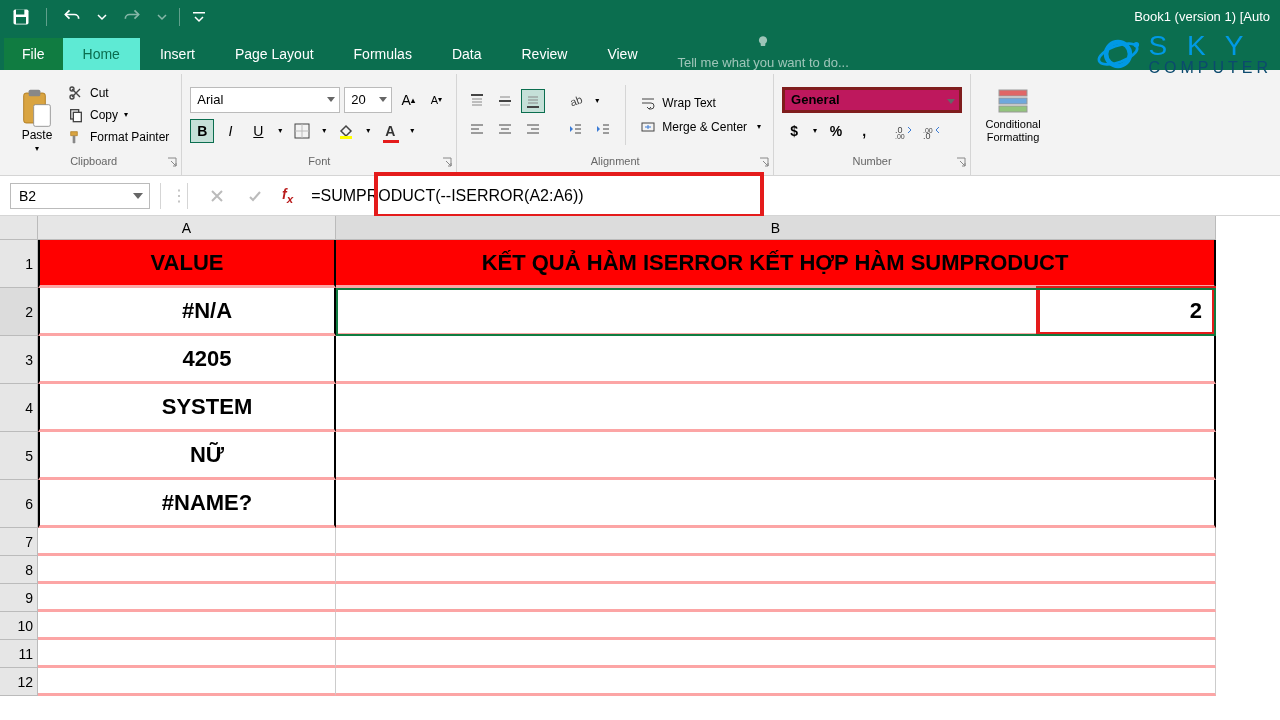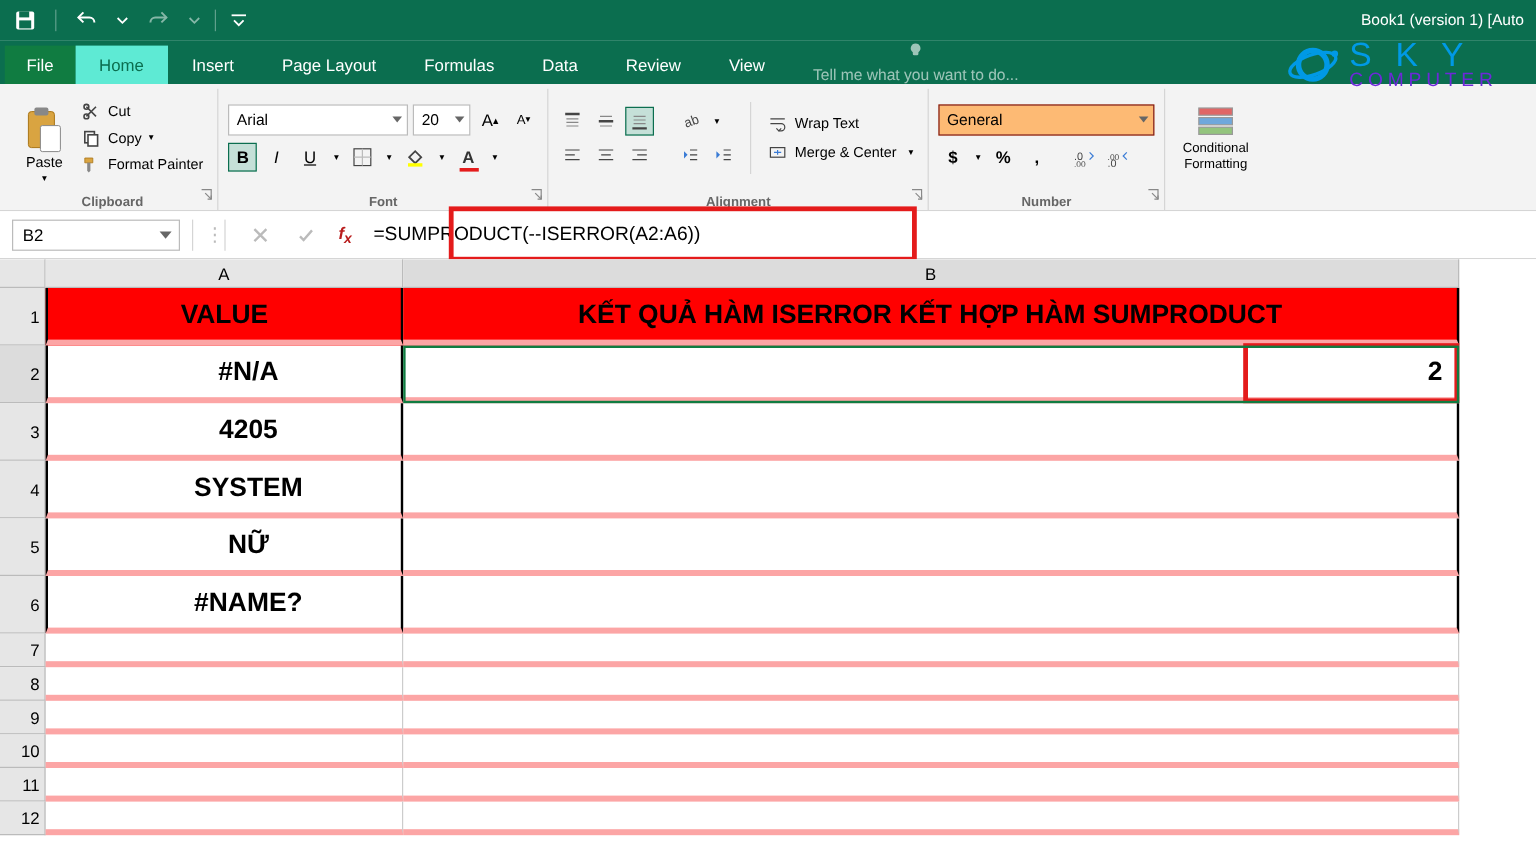--- a/index.html
+++ b/index.html
@@ -20,21 +20,21 @@
   .ribbon-tabs .tab.active { background: #5eead4; color: #0b6e4f; }
   .ribbon-tabs .tab.file { background: #107c41; color: #fff; padding: 8px 18px; }
   .ribbon-tabs .tell { margin-left: 20px; display: flex; align-items: center; color: rgba(255,255,255,0.6); font-size: 13px; gap: 6px; flex-direction: column; }
   .ribbon-tabs .tell svg { width: 14px; height: 14px; }
 
   
   .ribbon { height: 106px; background: #f3f3f3; border-bottom: 1px solid #d5d5d5; display: flex; padding: 4px 6px 0 6px; }
   .group { display: flex; flex-direction: column; height: 100%; border-right: 1px solid #d5d5d5; padding: 0 8px; }
   .group:last-child { border-right: none; }
   .group-body { flex: 1; display: flex; align-items: center; gap: 4px; }
-  .group-label { height: 20px; display: flex; align-items: flex-end; justify-content: center; font-size: 11px; color: #666; position: relative; font-weight: bold; }
+  .group-label { height: 20px; display: flex; align-items: flex-start; justify-content: center; font-size: 11px; color: #666; position: relative; }
   .group-label .launcher { position: absolute; right: -4px; top: 2px; }
 
   .paste-big { display: flex; flex-direction: column; align-items: center; width: 46px; height: 76px; justify-content: flex-end; cursor: pointer; }
   .paste-big svg { width: 34px; height: 40px; }
   .paste-big span { font-size: 12px; }
   .paste-big .arrow-down { font-size: 8px; margin-top: 2px; }
 
   .clip-list { display: flex; flex-direction: column; gap: 2px; }
   .clip-item { display: flex; align-items: center; gap: 6px; font-size: 12px; padding: 2px 4px; cursor: pointer; }
   .clip-item svg { width: 16px; height: 16px; }
@@ -46,21 +46,21 @@
   .size-combo .caret { position: absolute; right: 4px; top: 9px; border-top: 5px solid #666; border-left: 4px solid transparent; border-right: 4px solid transparent; }
   .ib { width: 24px; height: 24px; display: flex; align-items: center; justify-content: center; cursor: pointer; font-size: 14px; }
   .ib.active { background: #c5e0d8; border: 1px solid #0b6e4f; }
 
   .font-group-body { display: flex; flex-direction: column; gap: 6px; }
 
   .align-body { display: flex; flex-direction: column; gap: 4px; }
   .align-row { display: flex; gap: 4px; align-items: center; }
 
   .num-body { display: flex; flex-direction: column; gap: 6px; }
-  .num-combo { width: 180px; height: 26px; border: 1px solid #7f1d1d; background: #fdba74; display: flex; align-items: center; padding: 0 6px; font-size: 13px; position: relative; }
+  .num-combo { width: 180px; height: 26px; border: 3px solid #7f1d1d; background: #be185d; display: flex; align-items: center; padding: 0 6px; font-size: 13px; position: relative; font-weight: bold; }
   .num-combo .caret { position: absolute; right: 4px; top: 9px; border-top: 5px solid #666; border-left: 4px solid transparent; border-right: 4px solid transparent; }
 
   .cond-body { display: flex; flex-direction: column; align-items: center; font-size: 11px; text-align: center; width: 68px; }
 
   
   .formula-bar { height: 40px; border-bottom: 1px solid #d5d5d5; display: flex; align-items: center; background: #fff; position: relative; }
   .name-box { width: 140px; height: 26px; border: 1px solid #bbb; margin-left: 10px; display: flex; align-items: center; padding: 0 8px; font-size: 14px; position: relative; }
   .name-box .caret { position: absolute; right: 6px; top: 9px; border-top: 6px solid #666; border-left: 5px solid transparent; border-right: 5px solid transparent; }
   .fb-sep { width: 1px; height: 26px; background: #d5d5d5; margin: 0 10px; }
   .fb-btn { width: 26px; height: 26px; display: flex; align-items: center; justify-content: center; margin: 0 6px; color: #999; }
@@ -68,38 +68,38 @@
   .formula-input { flex: 1; height: 26px; border: none; font-size: 16px; padding: 0 10px; outline: none; }
   .formula-highlight { position: absolute; border: 4px solid #e41b1b; height: 46px; left: 374px; top: -4px; width: 390px; pointer-events: none; }
 
   
   .grid-area { position: absolute; top: 216px; left: 0; right: 0; bottom: 0; background: #fff; overflow: hidden; }
   .grid { display: grid; grid-template-columns: 38px 298px 880px; position: relative; }
   .hdr { background: #e6e6e6; border-right: 1px solid #bbb; border-bottom: 1px solid #bbb; text-align: center; font-size: 14px; height: 24px; display: flex; align-items: center; justify-content: center; }
   .hdr.sel { background: #dcdcdc; }
   .corner { background: #e6e6e6; border-right: 1px solid #bbb; border-bottom: 1px solid #bbb; height: 24px; }
   .rowh { background: #e6e6e6; border-right: 1px solid #bbb; border-bottom: 1px solid #bbb; text-align: center; font-size: 14px; display: flex; align-items: center; justify-content: flex-end; padding-right: 4px; }
-  .cell { border-right: 1px solid #ccc; border-bottom: 5px solid #fca5a5; display: flex; align-items: center; font-family: Arial, sans-serif; font-weight: bold; font-size: 22px; }
+  .cell { border-right: 1px solid #ccc; border-bottom: 3px solid #fca5a5; display: flex; align-items: center; font-family: Arial, sans-serif; font-weight: bold; font-size: 22px; }
   .row-h1 { height: 48px; }
   .row-hbig { height: 48px; }
   .row-hsm { height: 28px; }
   .cell.redhdr { background: #ff0000; color: #000; justify-content: center; }
   .cell.valA { justify-content: center; border-left: 2px solid #000; border-right: 2px solid #000; padding-left: 40px; }
   .cell.valB { justify-content: flex-end; padding-right: 12px; border-right: 2px solid #000; position: relative; }
   .b2-highlight { position: absolute; border: 4px solid #e41b1b; right: -2px; top: -2px; height: 50px; width: 180px; pointer-events: none; }
   .active-cell-border { position: absolute; border: 2px solid #107c41; pointer-events: none; }
 
   .redhdr.left { border-left: 2px solid #000; border-right: 2px solid #000; }
   .redhdr.right { border-right: 2px solid #000; }
 
   
-  .logo-overlay { position: absolute; right: 32px; top: 32px; display: flex; align-items: center; gap: 8px; z-index: 50; justify-content: flex-end; }
+  .logo-overlay { position: absolute; right: 8px; top: 32px; display: flex; align-items: center; gap: 8px; z-index: 50; justify-content: flex-end; }
   .logo-overlay .txt { display: flex; flex-direction: column; line-height: 1; }
   .logo-overlay .txt .sky { color: #0099e5; font-size: 28px; font-weight: 300; letter-spacing: 6px; }
-  .logo-overlay .txt .comp { color: #6d28d9; font-size: 16px; letter-spacing: 4px; }
+  .logo-overlay .txt .comp { color: #0c4a6e; font-size: 16px; letter-spacing: 4px; }
   .logo-overlay svg { width: 44px; height: 44px; }
 
   .launcher svg { width: 10px; height: 10px; }
 </style>
 </head>
 <body>
 
 <div class="titlebar">
   <div class="left">
     <div class="qat">

